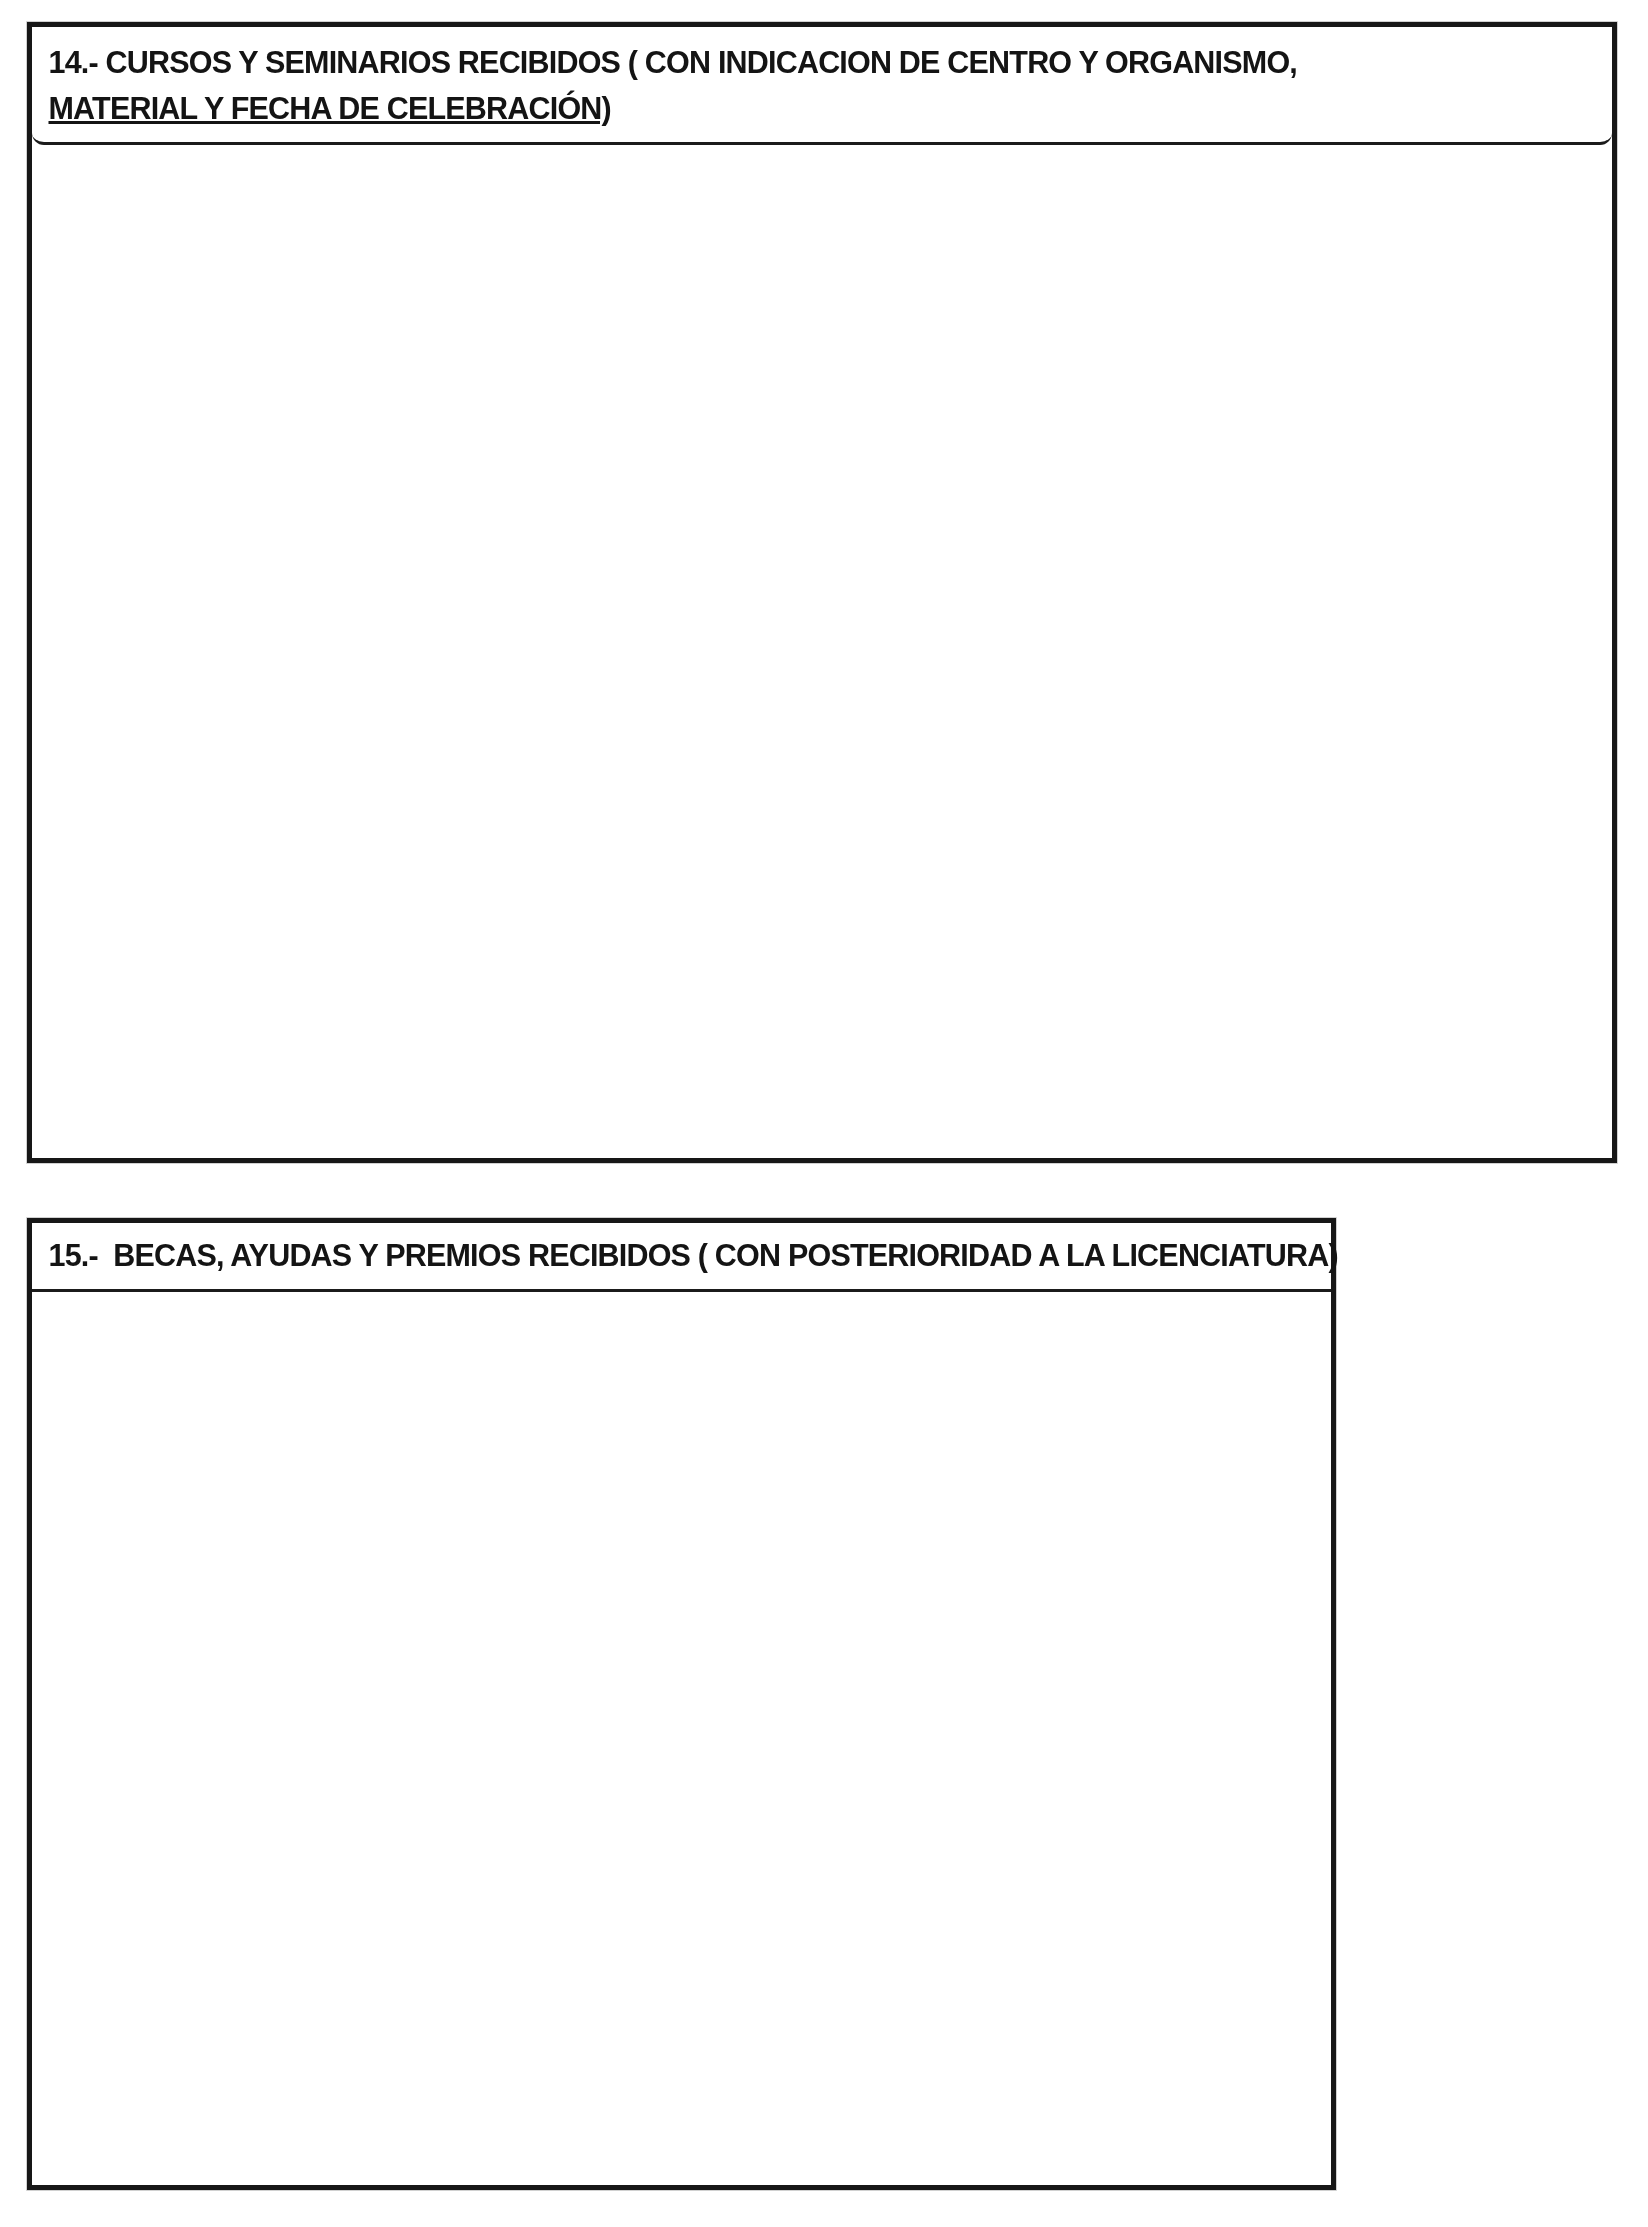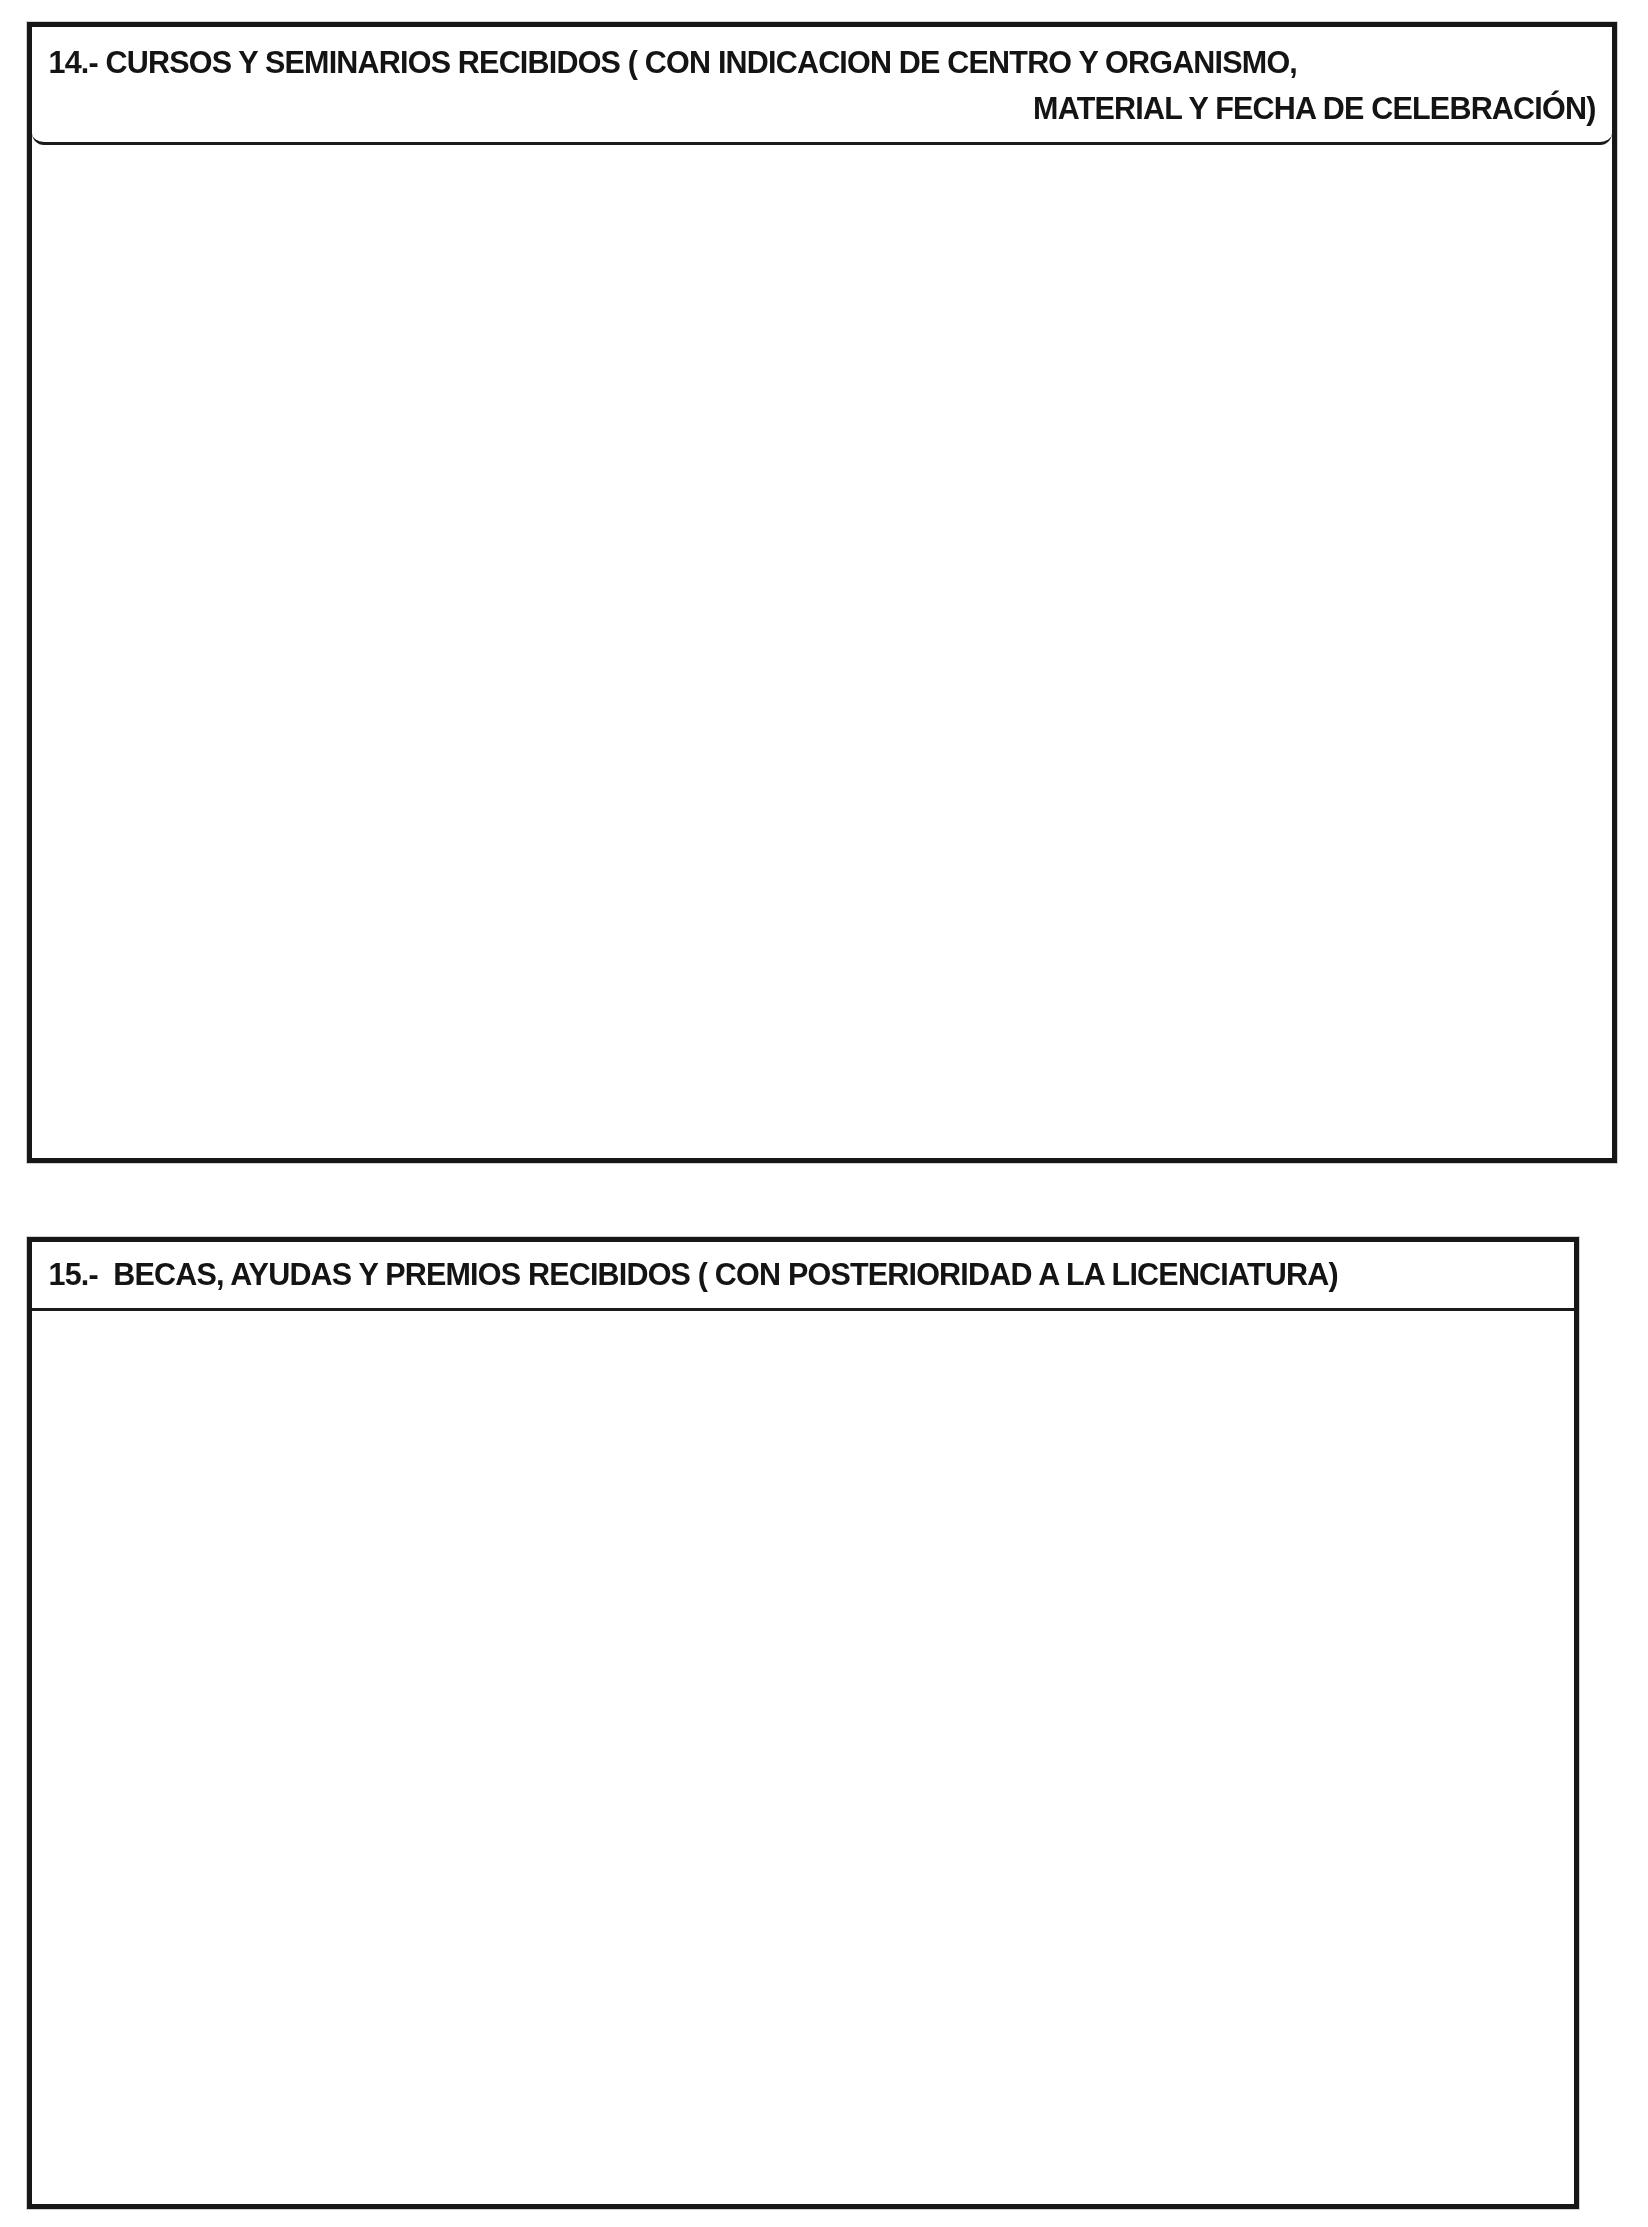--- a/index.html
+++ b/index.html
@@ -31,23 +31,22 @@
   }
   #section-14 {
     left: 27px;
     top: 22px;
     width: 1590px;
     height: 1141px;
   }
   #section-15 {
     left: 27px;
     top: 1218px;
-    width: 1552px;
+    width: 1309px;
     height: 972px;
-    margin-top: 19px;
   }
   .box-header {
     border-bottom: 3.3px solid #1b1b1b;
     color: #141414;
     font-weight: bold;
     font-size: 30.5px;
     letter-spacing: -0.8px;
     line-height: 1.5;
     flex: 0 0 auto;
   }
@@ -56,22 +55,23 @@
     border-radius: 12px;
   }
   #section-15 .box-header {
     padding: 10px 16.5px 10px 16.5px;
   }
   .header-line {
     display: block;
     white-space: pre;
   }
   .header-line.centered {
-    text-align: right;
+    text-align: left;
     white-space: pre;
+    text-decoration: underline;
   }
   .box-body {
     flex: 1 1 auto;
     background: #ffffff;
   }
 </style>
 </head>
 <body>
 
 <div class="scan-page">

